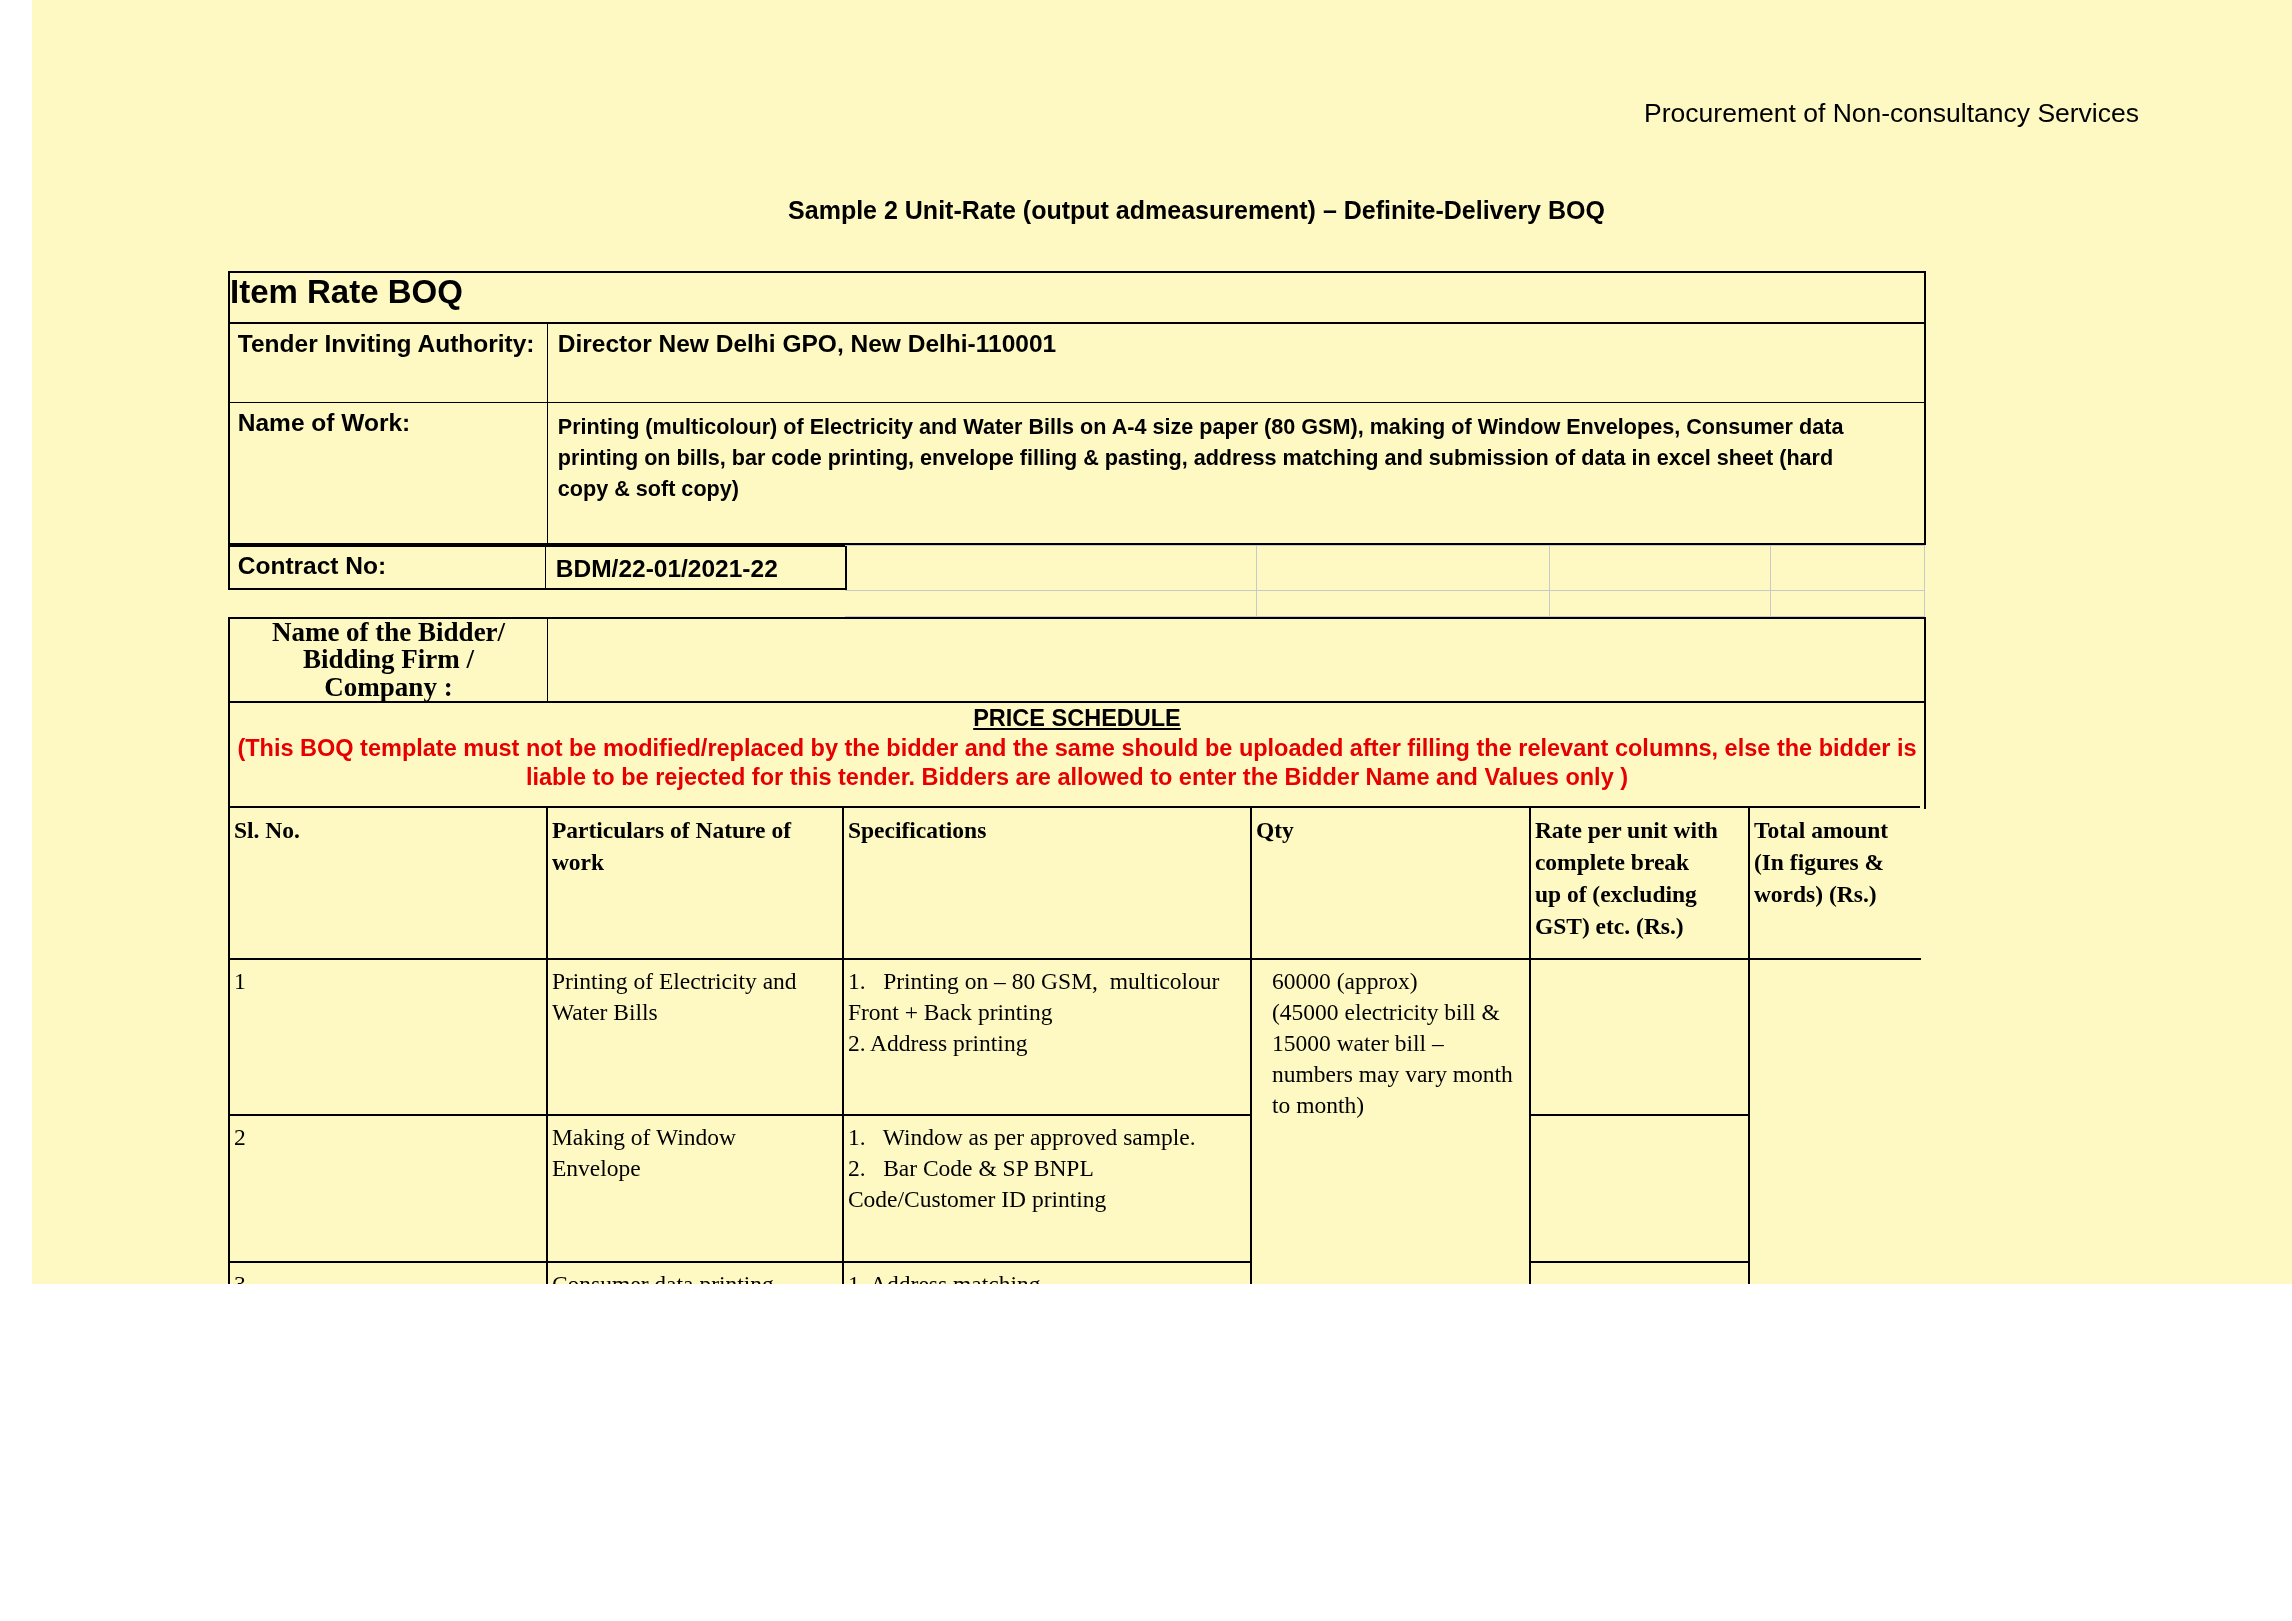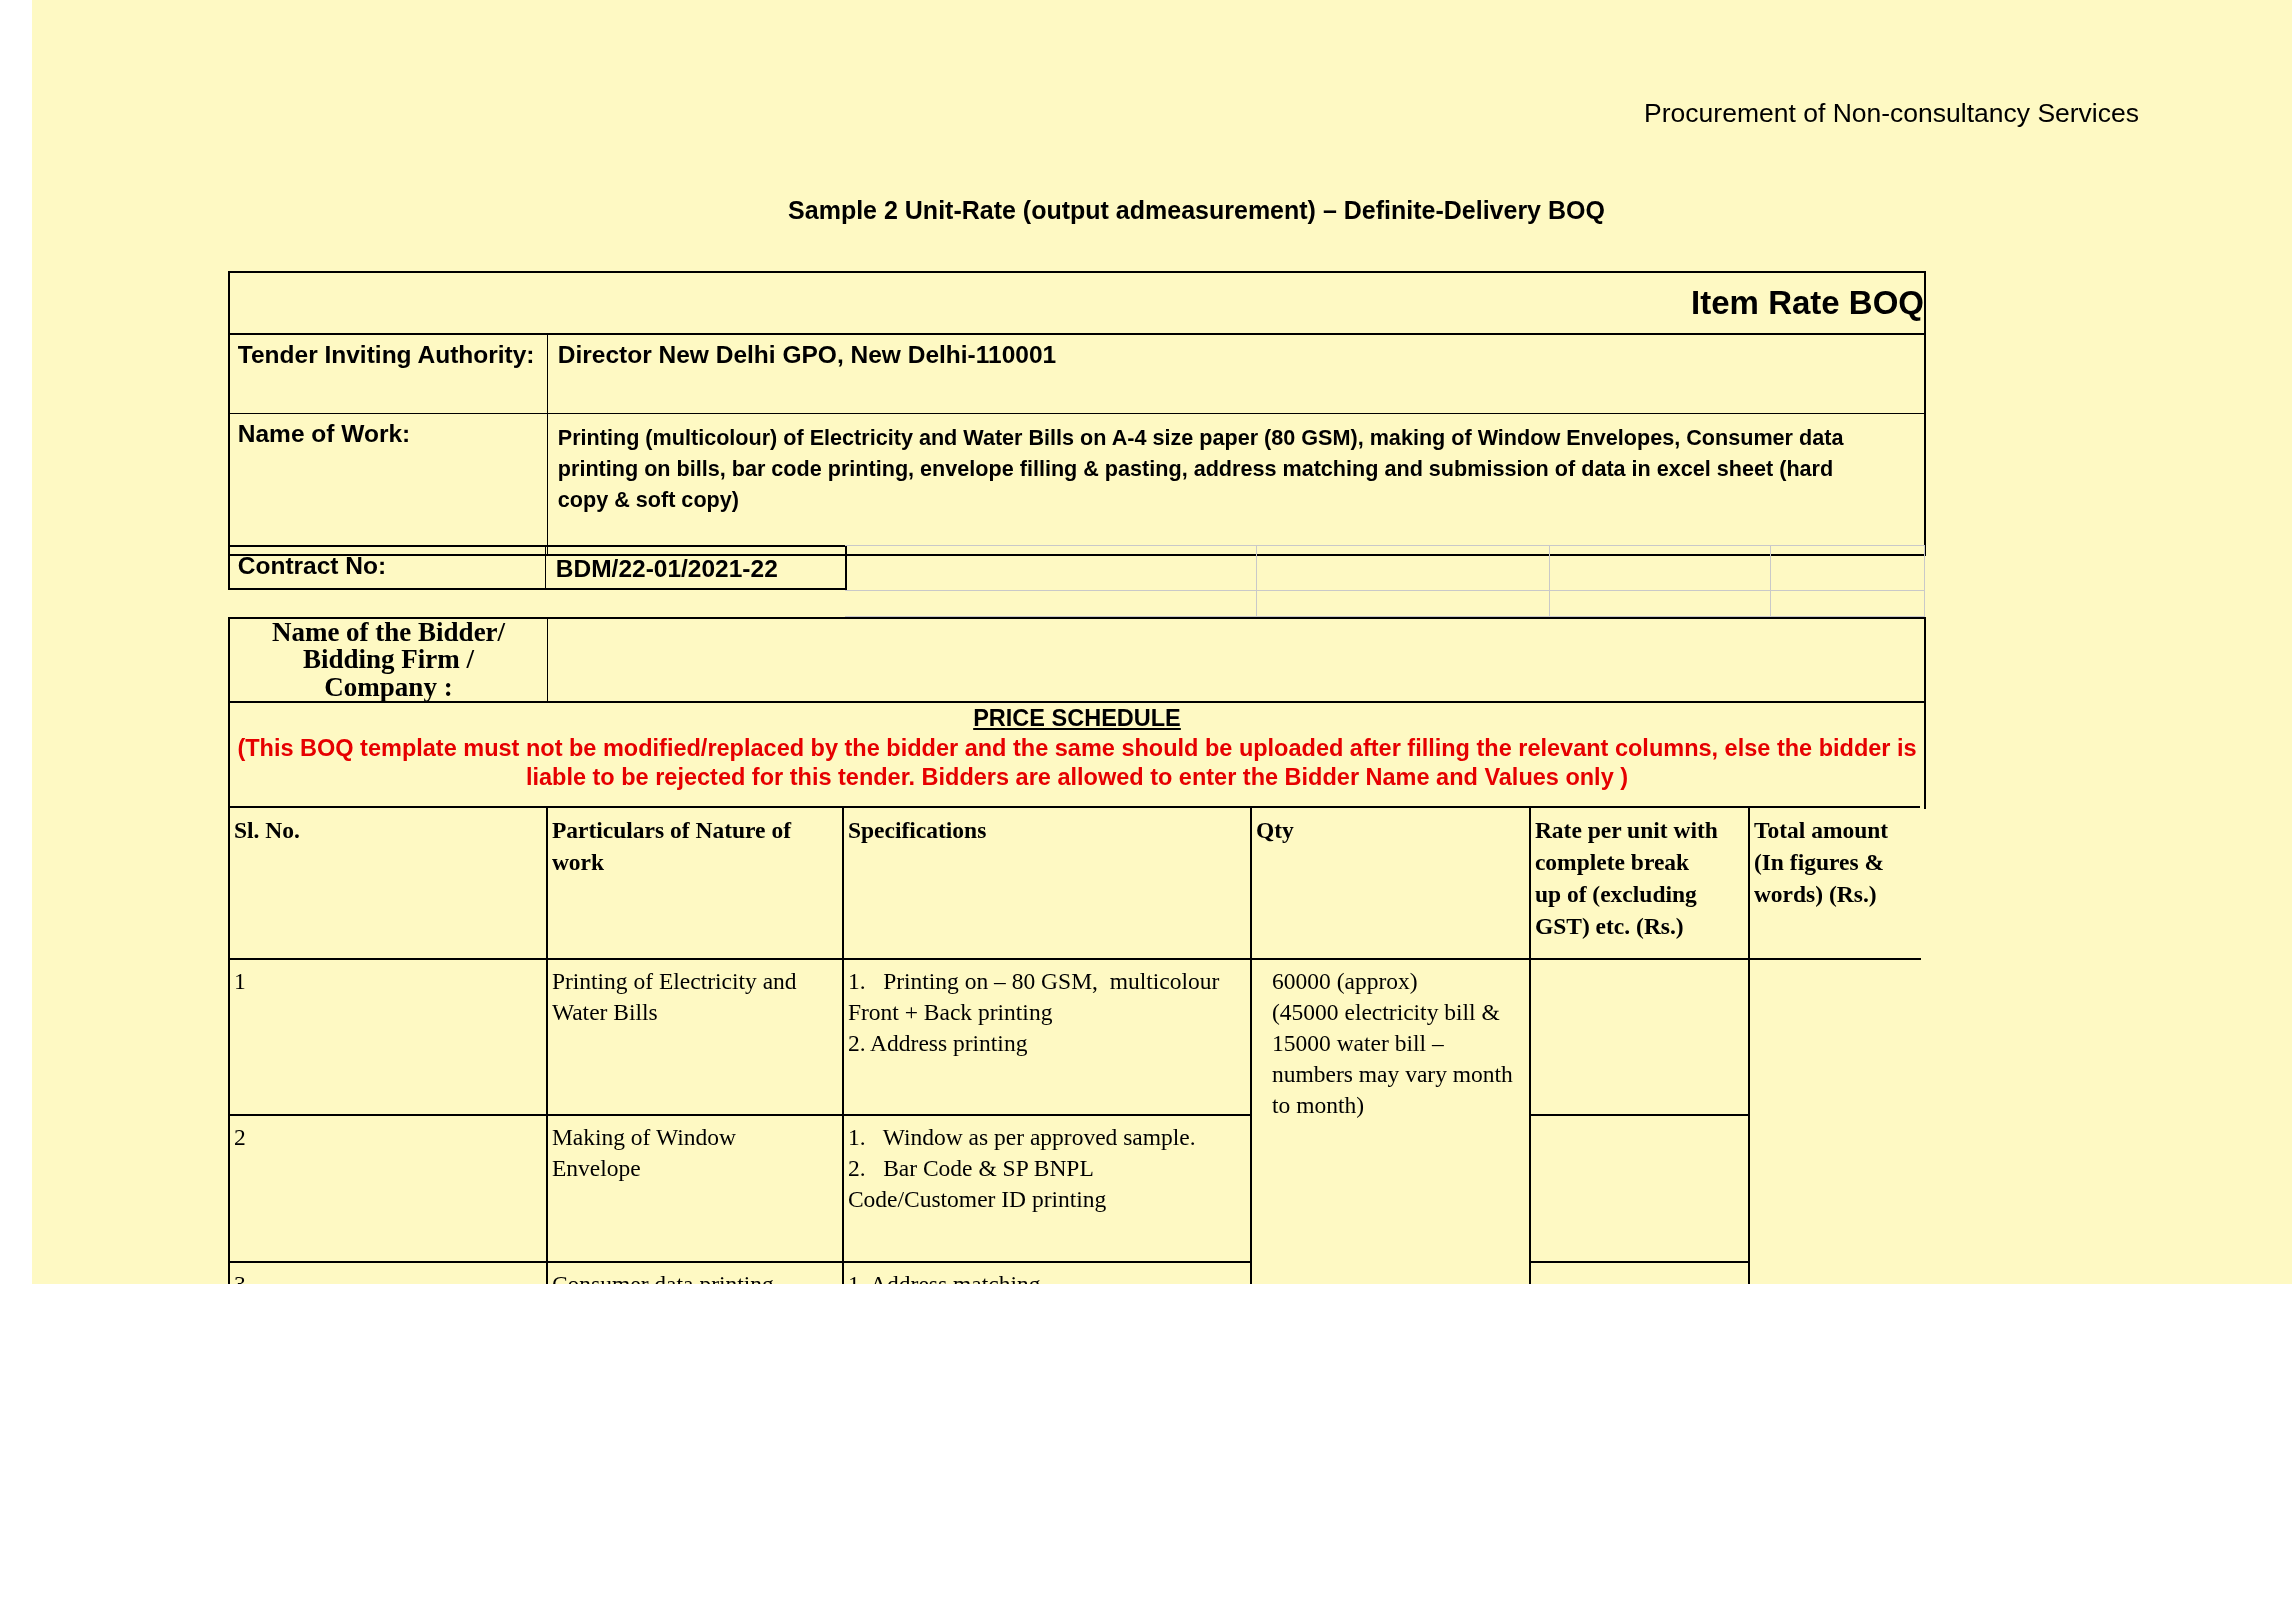--- a/index.html
+++ b/index.html
@@ -14,22 +14,22 @@
   
   .header-right { position:absolute; top:98px; right:186px; font-size:26.5px; }
   .doc-title { position:absolute; top:196px; left:18px; width:100%; text-align:center;
                font-size:25px; font-weight:bold; }
   .footer-left { position:absolute; top:1466px; left:196px; font-size:27.4px; }
   .footer-page { position:absolute; top:1466px; left:1360px; font-size:27.4px; }
 
   
   .upper1 { position:absolute; left:196px; top:271px; width:1698px;
             border:2px solid #000; box-sizing:border-box; }
-  .row-title { height:49px; border-bottom:2.9px solid #000; text-align:right;
-               font-size:33px; font-weight:bold; padding-top:11px; box-sizing:content-box; }
+  .row-title { height:49px; border-bottom:2.9px solid #000; text-align:left;
+               font-size:33px; font-weight:bold; padding-top:0; box-sizing:content-box; }
   .lv-row { display:flex; }
   .row-tender { height:78px; border-bottom:1px solid #000; }
   .row-work { height:140px; }
   .lv-label { width:318px; flex:0 0 318px; border-right:1px solid #000;
               font-weight:bold; font-size:24.5px; padding:5.9px 3.9px 0 7.8px; box-sizing:border-box; }
   .lv-value { flex:1; font-weight:bold; font-size:24.5px; padding:5.9px 3.9px 0 9.8px; box-sizing:border-box; }
   .row-work .lv-value { font-size:21.6px; line-height:31px; padding-top:7.8px; }
 
   
   .contract-strip { position:absolute; left:196px; top:545px; width:1698px; height:73px; }

